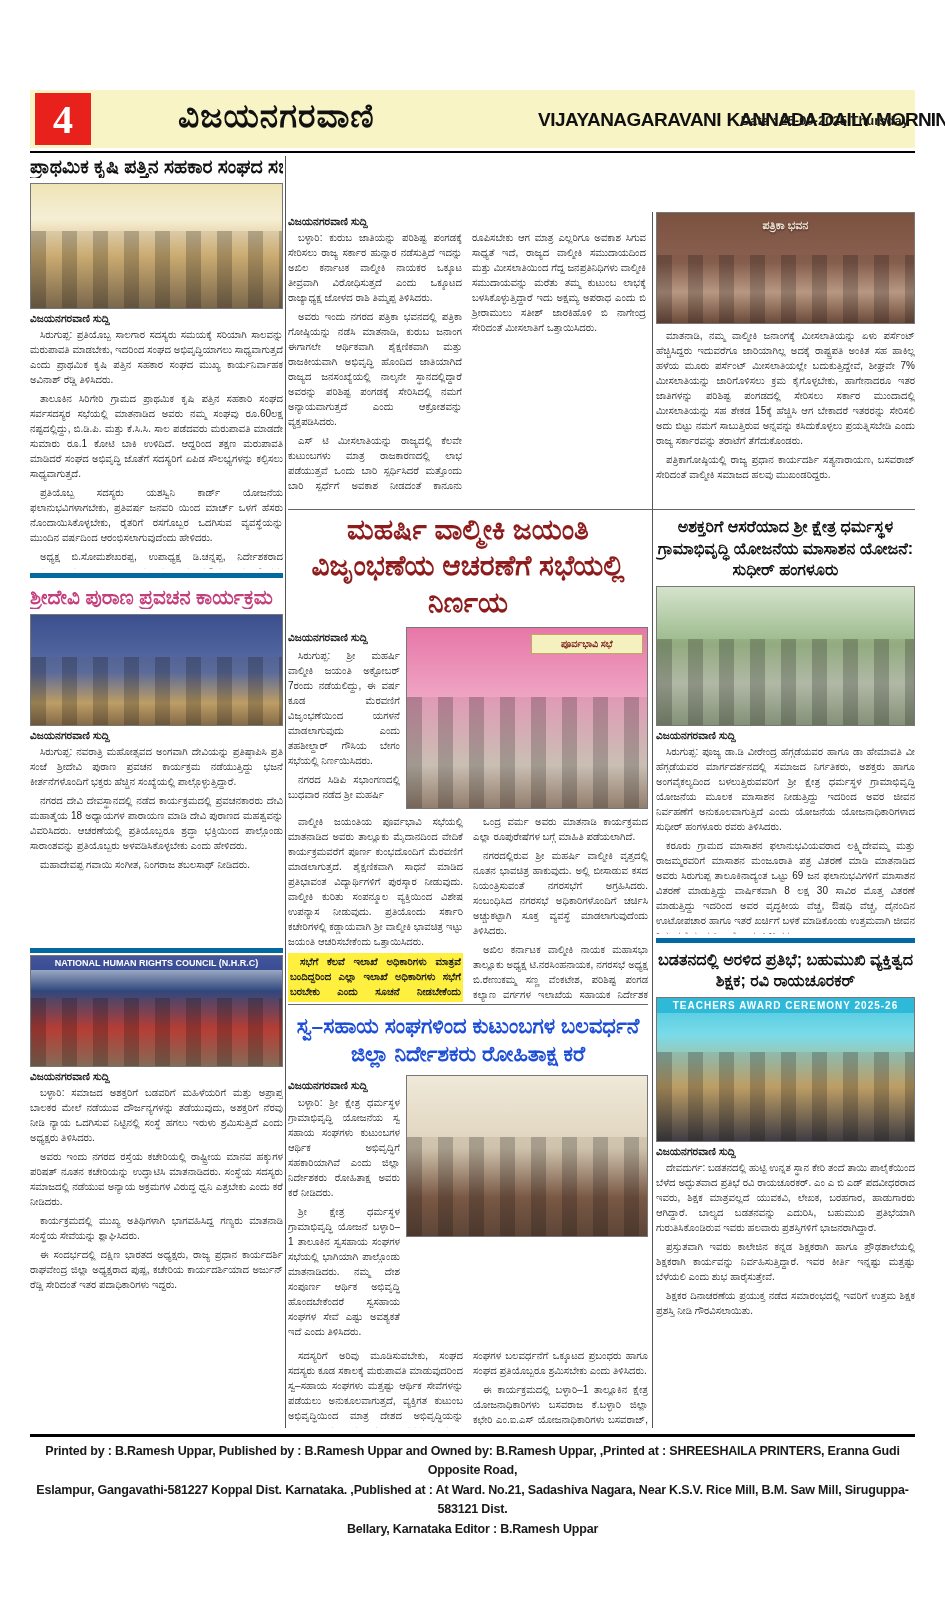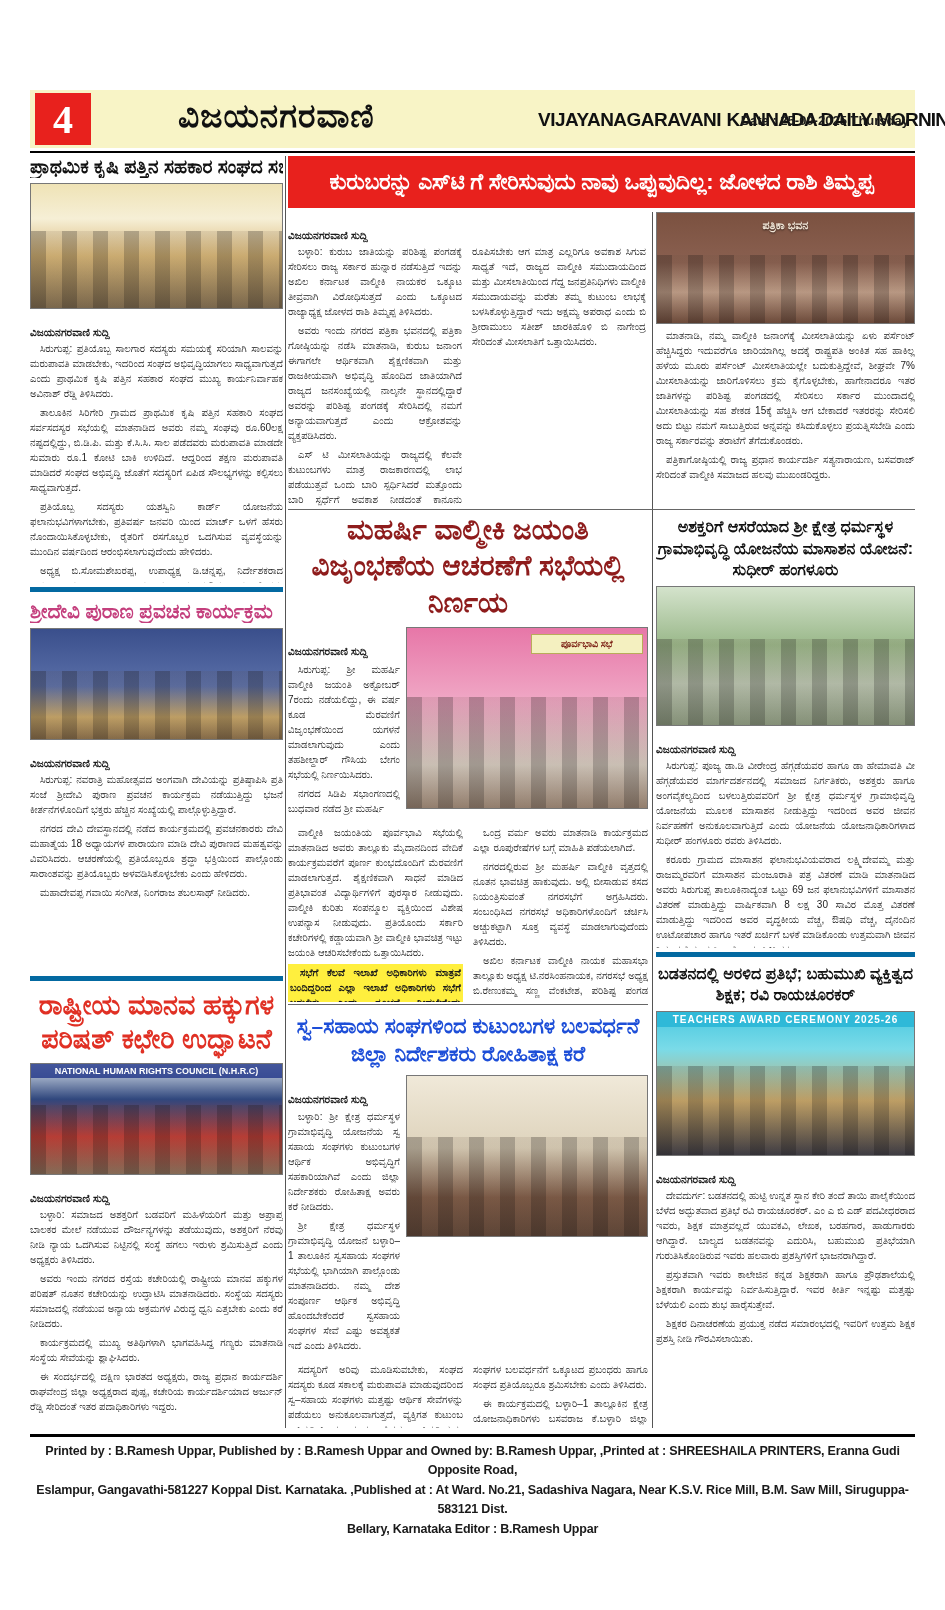--- a/index.html
+++ b/index.html
@@ -15,21 +15,21 @@
   .en-mast{position:absolute;left:508px;top:19px;font-size:19px;color:#111;white-space:nowrap;}
   .en-b{font-weight:bold;letter-spacing:-0.5px;}
   .en-l{font-weight:bold;letter-spacing:-0.8px;}
   .date{position:absolute;right:6px;top:23px;font-size:13px;font-weight:bold;}
   .hrule-top{position:absolute;left:30px;top:151px;width:885px;border-top:2px solid #000;}
 
   
   article{display:block;}
   .body{font-size:10px;line-height:1.5;text-align:justify;overflow:hidden;}
   .body p{margin:0 0 4px 0;text-indent:10px;}
-  .source{font-weight:bold;font-size:10.5px;margin:17px 0 2px 0;}
+  .source{font-weight:bold;font-size:10.5px;margin:3px 0 2px 0;}
   .cols2{column-count:2;column-gap:10px;column-fill:auto;}
   .ph{position:relative;width:100%;overflow:hidden;border:1px solid #777;box-sizing:border-box;}
   .figs{position:absolute;left:0;right:0;bottom:0;height:62%;
         background:repeating-linear-gradient(90deg,rgba(35,28,24,.30) 0 15px,rgba(95,75,60,.12) 15px 31px);}
   .ph-label{position:absolute;top:6px;left:0;right:0;text-align:center;color:#f2e7d8;font-size:11px;
             font-weight:bold;text-shadow:0 1px 2px rgba(0,0,0,.6);}
   .ph-banner{position:absolute;top:0;left:0;right:0;text-align:center;font-size:9px;font-weight:bold;
              color:#fff;background:rgba(40,60,140,.85);padding:2px 0;}
   .ph-banner.yellow{left:auto;right:4px;top:6px;width:46%;background:#f4f0c0;color:#7a1d12;
                     border:1px solid #b9ab5a;font-size:9.5px;padding:3px 0;}
@@ -118,36 +118,34 @@
         </div>
       <div class="source">ವಿಜಯನಗರವಾಣಿ ಸುದ್ದಿ</div>
       <div class="body b200">
         <p>ಸಿರುಗುಪ್ಪ: ನವರಾತ್ರಿ ಮಹೋತ್ಸವದ ಅಂಗವಾಗಿ ದೇವಿಯನ್ನು ಪ್ರತಿಷ್ಠಾಪಿಸಿ ಪ್ರತಿ ಸಂಜೆ ಶ್ರೀದೇವಿ ಪುರಾಣ ಪ್ರವಚನ ಕಾರ್ಯಕ್ರಮ ನಡೆಯುತ್ತಿದ್ದು ಭಜನೆ ಕೀರ್ತನೆಗಳೊಂದಿಗೆ ಭಕ್ತರು ಹೆಚ್ಚಿನ ಸಂಖ್ಯೆಯಲ್ಲಿ ಪಾಲ್ಗೊಳ್ಳುತ್ತಿದ್ದಾರೆ.</p>
         <p>ನಗರದ ದೇವಿ ದೇವಸ್ಥಾನದಲ್ಲಿ ನಡೆದ ಕಾರ್ಯಕ್ರಮದಲ್ಲಿ ಪ್ರವಚನಕಾರರು ದೇವಿ ಮಹಾತ್ಮೆಯ 18 ಅಧ್ಯಾಯಗಳ ಪಾರಾಯಣ ಮಾಡಿ ದೇವಿ ಪುರಾಣದ ಮಹತ್ವವನ್ನು ವಿವರಿಸಿದರು. ಆಚರಣೆಯಲ್ಲಿ ಪ್ರತಿಯೊಬ್ಬರೂ ಶ್ರದ್ಧಾ ಭಕ್ತಿಯಿಂದ ಪಾಲ್ಗೊಂಡು ಸಾರಾಂಶವನ್ನು ಪ್ರತಿಯೊಬ್ಬರು ಅಳವಡಿಸಿಕೊಳ್ಳಬೇಕು ಎಂದು ಹೇಳಿದರು.</p>
         <p>ಮಹಾದೇವಪ್ಪ ಗವಾಯಿ ಸಂಗೀತ, ನಿಂಗರಾಜ ತಬಲಸಾಥ್ ನೀಡಿದರು.</p>
       </div>
     </article>
 
     <article class="rule-top">
-      <h2 class="h-red2">ರಾಷ್ಟ್ರೀಯ ಮಾನವ ಹಕ್ಕುಗಳ ಪರಿಷತ್ ಕಛೇರಿ ಉದ್ಘಾಟನೆ</h2>
       <div class="ph ph-hrc h112">
         <div class="ph-banner">NATIONAL HUMAN RIGHTS COUNCIL (N.H.R.C)</div>
         <div class="figs"></div>
       </div>
       <div class="source">ವಿಜಯನಗರವಾಣಿ ಸುದ್ದಿ</div>
       <div class="body b260">
         <p>ಬಳ್ಳಾರಿ: ಸಮಾಜದ ಅಶಕ್ತರಿಗೆ ಬಡವರಿಗೆ ಮಹಿಳೆಯರಿಗೆ ಮತ್ತು ಅಪ್ರಾಪ್ತ ಬಾಲಕರ ಮೇಲೆ ನಡೆಯುವ ದೌರ್ಜನ್ಯಗಳನ್ನು ತಡೆಯುವುದು, ಅಶಕ್ತರಿಗೆ ನೆರವು ನೀಡಿ ನ್ಯಾಯ ಒದಗಿಸುವ ನಿಟ್ಟಿನಲ್ಲಿ ಸಂಸ್ಥೆ ಹಗಲು ಇರುಳು ಶ್ರಮಿಸುತ್ತಿದೆ ಎಂದು ಅಧ್ಯಕ್ಷರು ತಿಳಿಸಿದರು.</p>
         <p>ಅವರು ಇಂದು ನಗರದ ರಸ್ತೆಯ ಕಚೇರಿಯಲ್ಲಿ ರಾಷ್ಟ್ರೀಯ ಮಾನವ ಹಕ್ಕುಗಳ ಪರಿಷತ್ ನೂತನ ಕಚೇರಿಯನ್ನು ಉದ್ಘಾಟಿಸಿ ಮಾತನಾಡಿದರು. ಸಂಸ್ಥೆಯ ಸದಸ್ಯರು ಸಮಾಜದಲ್ಲಿ ನಡೆಯುವ ಅನ್ಯಾಯ ಅಕ್ರಮಗಳ ವಿರುದ್ಧ ಧ್ವನಿ ಎತ್ತಬೇಕು ಎಂದು ಕರೆ ನೀಡಿದರು.</p>
         <p>ಕಾರ್ಯಕ್ರಮದಲ್ಲಿ ಮುಖ್ಯ ಅತಿಥಿಗಳಾಗಿ ಭಾಗವಹಿಸಿದ್ದ ಗಣ್ಯರು ಮಾತನಾಡಿ ಸಂಸ್ಥೆಯ ಸೇವೆಯನ್ನು ಶ್ಲಾಘಿಸಿದರು.</p>
         <p>ಈ ಸಂದರ್ಭದಲ್ಲಿ ದಕ್ಷಿಣ ಭಾರತದ ಅಧ್ಯಕ್ಷರು, ರಾಜ್ಯ ಪ್ರಧಾನ ಕಾರ್ಯದರ್ಶಿ ರಾಘವೇಂದ್ರ ಜಿಲ್ಲಾ ಅಧ್ಯಕ್ಷರಾದ ಪುಷ್ಪ, ಕಚೇರಿಯ ಕಾರ್ಯದರ್ಶಿಯಾದ ಅರ್ಜುನ್ ರೆಡ್ಡಿ ಸೇರಿದಂತೆ ಇತರ ಪದಾಧಿಕಾರಿಗಳು ಇದ್ದರು.</p>
       </div>
     </article>
   </div>
 
-  <div class="banner">ಕುರುಬರನ್ನು ಎಸ್‌ಟಿ ಗೆ ಸೇರಿಸುವುದು ನಾವು ಒಪ್ಪುವುದಿಲ್ಲ: ಜೋಳದ ರಾಶಿ ತಿಮ್ಮಪ್ಪ</div>
 
   <div class="topmid">
     <div class="source">ವಿಜಯನಗರವಾಣಿ ಸುದ್ದಿ</div>
     <div class="body cols2 b270">
       <p>ಬಳ್ಳಾರಿ: ಕುರುಬ ಜಾತಿಯನ್ನು ಪರಿಶಿಷ್ಟ ಪಂಗಡಕ್ಕೆ ಸೇರಿಸಲು ರಾಜ್ಯ ಸರ್ಕಾರ ಹುನ್ನಾರ ನಡೆಸುತ್ತಿದೆ ಇದನ್ನು ಅಖಿಲ ಕರ್ನಾಟಕ ವಾಲ್ಮೀಕಿ ನಾಯಕರ ಒಕ್ಕೂಟ ತೀವ್ರವಾಗಿ ವಿರೋಧಿಸುತ್ತದೆ ಎಂದು ಒಕ್ಕೂಟದ ರಾಜ್ಯಾಧ್ಯಕ್ಷ ಜೋಳದ ರಾಶಿ ತಿಮ್ಮಪ್ಪ ತಿಳಿಸಿದರು.</p>
       <p>ಅವರು ಇಂದು ನಗರದ ಪತ್ರಿಕಾ ಭವನದಲ್ಲಿ ಪತ್ರಿಕಾ ಗೋಷ್ಠಿಯನ್ನು ನಡೆಸಿ ಮಾತನಾಡಿ, ಕುರುಬ ಜನಾಂಗ ಈಗಾಗಲೇ ಆರ್ಥಿಕವಾಗಿ ಶೈಕ್ಷಣಿಕವಾಗಿ ಮತ್ತು ರಾಜಕೀಯವಾಗಿ ಅಭಿವೃದ್ಧಿ ಹೊಂದಿದ ಜಾತಿಯಾಗಿದೆ ರಾಜ್ಯದ ಜನಸಂಖ್ಯೆಯಲ್ಲಿ ನಾಲ್ಕನೇ ಸ್ಥಾನದಲ್ಲಿದ್ದಾರೆ ಅವರನ್ನು ಪರಿಶಿಷ್ಟ ಪಂಗಡಕ್ಕೆ ಸೇರಿಸಿದಲ್ಲಿ ನಮಗೆ ಅನ್ಯಾಯವಾಗುತ್ತದೆ ಎಂದು ಆಕ್ರೋಶವನ್ನು ವ್ಯಕ್ತಪಡಿಸಿದರು.</p>
       <p>ಎಸ್ ಟಿ ಮೀಸಲಾತಿಯನ್ನು ರಾಜ್ಯದಲ್ಲಿ ಕೆಲವೇ ಕುಟುಂಬಗಳು ಮಾತ್ರ ರಾಜಕಾರಣದಲ್ಲಿ ಲಾಭ ಪಡೆಯುತ್ತವೆ ಒಂದು ಬಾರಿ ಸ್ಪರ್ಧಿಸಿದರೆ ಮತ್ತೊಂದು ಬಾರಿ ಸ್ಪರ್ಧೆಗೆ ಅವಕಾಶ ನೀಡದಂತೆ ಕಾನೂನು ರೂಪಿಸಬೇಕು ಆಗ ಮಾತ್ರ ಎಲ್ಲರಿಗೂ ಅವಕಾಶ ಸಿಗುವ ಸಾಧ್ಯತೆ ಇದೆ, ರಾಜ್ಯದ ವಾಲ್ಮೀಕಿ ಸಮುದಾಯದಿಂದ ಮತ್ತು ಮೀಸಲಾತಿಯಿಂದ ಗೆದ್ದ ಜನಪ್ರತಿನಿಧಿಗಳು ವಾಲ್ಮೀಕಿ ಸಮುದಾಯವನ್ನು ಮರೆತು ತಮ್ಮ ಕುಟುಂಬ ಲಾಭಕ್ಕೆ ಬಳಸಿಕೊಳ್ಳುತ್ತಿದ್ದಾರೆ ಇದು ಅಕ್ಷಮ್ಯ ಅಪರಾಧ ಎಂದು ಬಿ ಶ್ರೀರಾಮುಲು ಸತೀಶ್ ಜಾರಕಿಹೊಳಿ ಬಿ ನಾಗೇಂದ್ರ ಸೇರಿದಂತೆ ಮೀಸಲಾತಿಗೆ ಒತ್ತಾಯಿಸಿದರು.</p>
     </div>
   </div>
 

